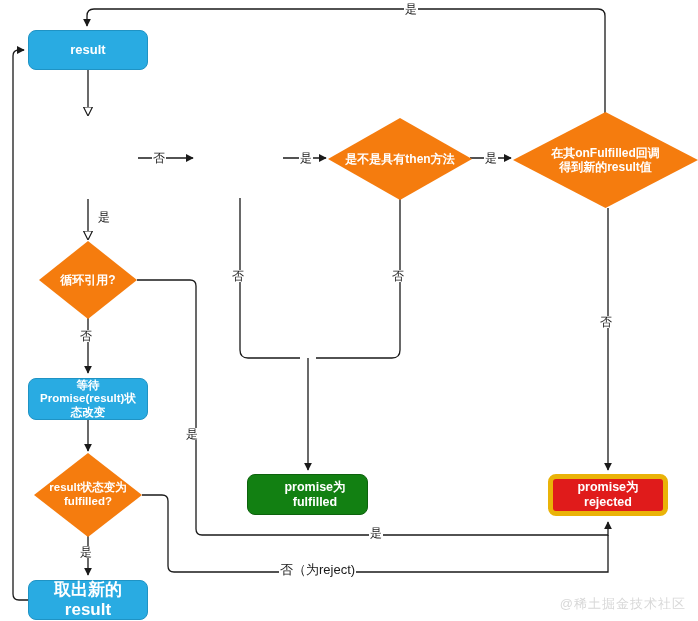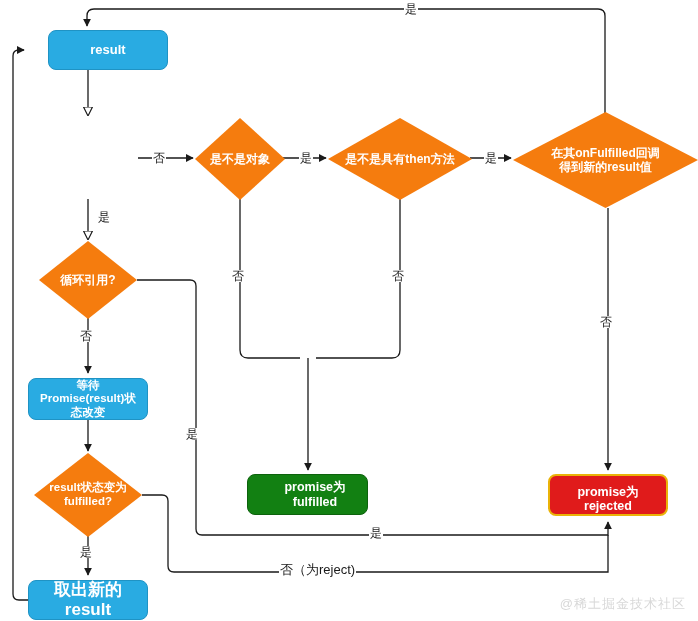--- a/index.html
+++ b/index.html
@@ -30,21 +30,21 @@
     font-weight:bold;
     color:#ffffff;
     line-height:1.18;
     z-index:3;
   }
   .box{
     border-radius:8px;
   }
   .box.blue{ background:#29ABE2; border:1px solid #1f93c4; }
   .box.green{ background:#128012; border:1px solid #0d620d; }
-  .box.red{ background:#E01B1B; border:2px solid #eab308;align-items:flex-end; }
+  .box.red{ background:#E01B1B; border:5px solid #eab308; }
   .box .lbl{ padding:0 6px; display:block; }
 
   .diamond{
     background:transparent;
   }
   .diamond .shape{
     position:absolute;
     left:0; top:0; right:0; bottom:0;
   }
   .diamond .lbl{
@@ -119,31 +119,25 @@
       <path d="M 88 420 L 88 451" marker-end="url(#arrow-solid)"></path>
 
       <path d="M 88 535 L 88 575" marker-end="url(#arrow-solid)"></path>
 
       <path d="M 142 495 L 162 495 Q 168 495 168 501 L 168 566 Q 168 572 174 572 L 608 572 L 608 535"></path>
 
       <path d="M 28 600 L 19 600 Q 13 600 13 594 L 13 56 Q 13 50 19 50 L 24 50" marker-end="url(#arrow-solid)"></path>
     </g>
   </svg>
 
-  <div class="node box blue" style="left:28px; top:30px; width:120px; height:40px; font-size:13px;margin-left:20px;">
+  <div class="node box blue" style="left:28px; top:30px; width:120px; height:40px; font-size:13px;">
     <span class="lbl">result</span>
   </div>
 
 
-  <div class="node diamond" style="left:195px; top:118px; width:90px; height:82px; font-size:12px;">
-    <svg class="shape" viewBox="0 0 90 82" preserveAspectRatio="none">
-      <polygon points="45,0 90,41 45,82 0,41" fill="#F57C0E"></polygon>
-    </svg>
-    <span class="lbl">是不是对象</span>
-  </div>
 
   <div class="node diamond" style="left:513px; top:112px; width:185px; height:96px; font-size:12px; white-space:pre-line;">
     <svg class="shape" viewBox="0 0 185 96" preserveAspectRatio="none">
       <polygon points="92.5,0 185,48 92.5,96 0,48" fill="#F57C0E"></polygon>
     </svg>
     <span class="lbl">在其onFulfilled回调
 得到新的result值</span>
   </div>
 
   <div class="node diamond" style="left:328px; top:118px; width:144px; height:82px; font-size:12px;">

